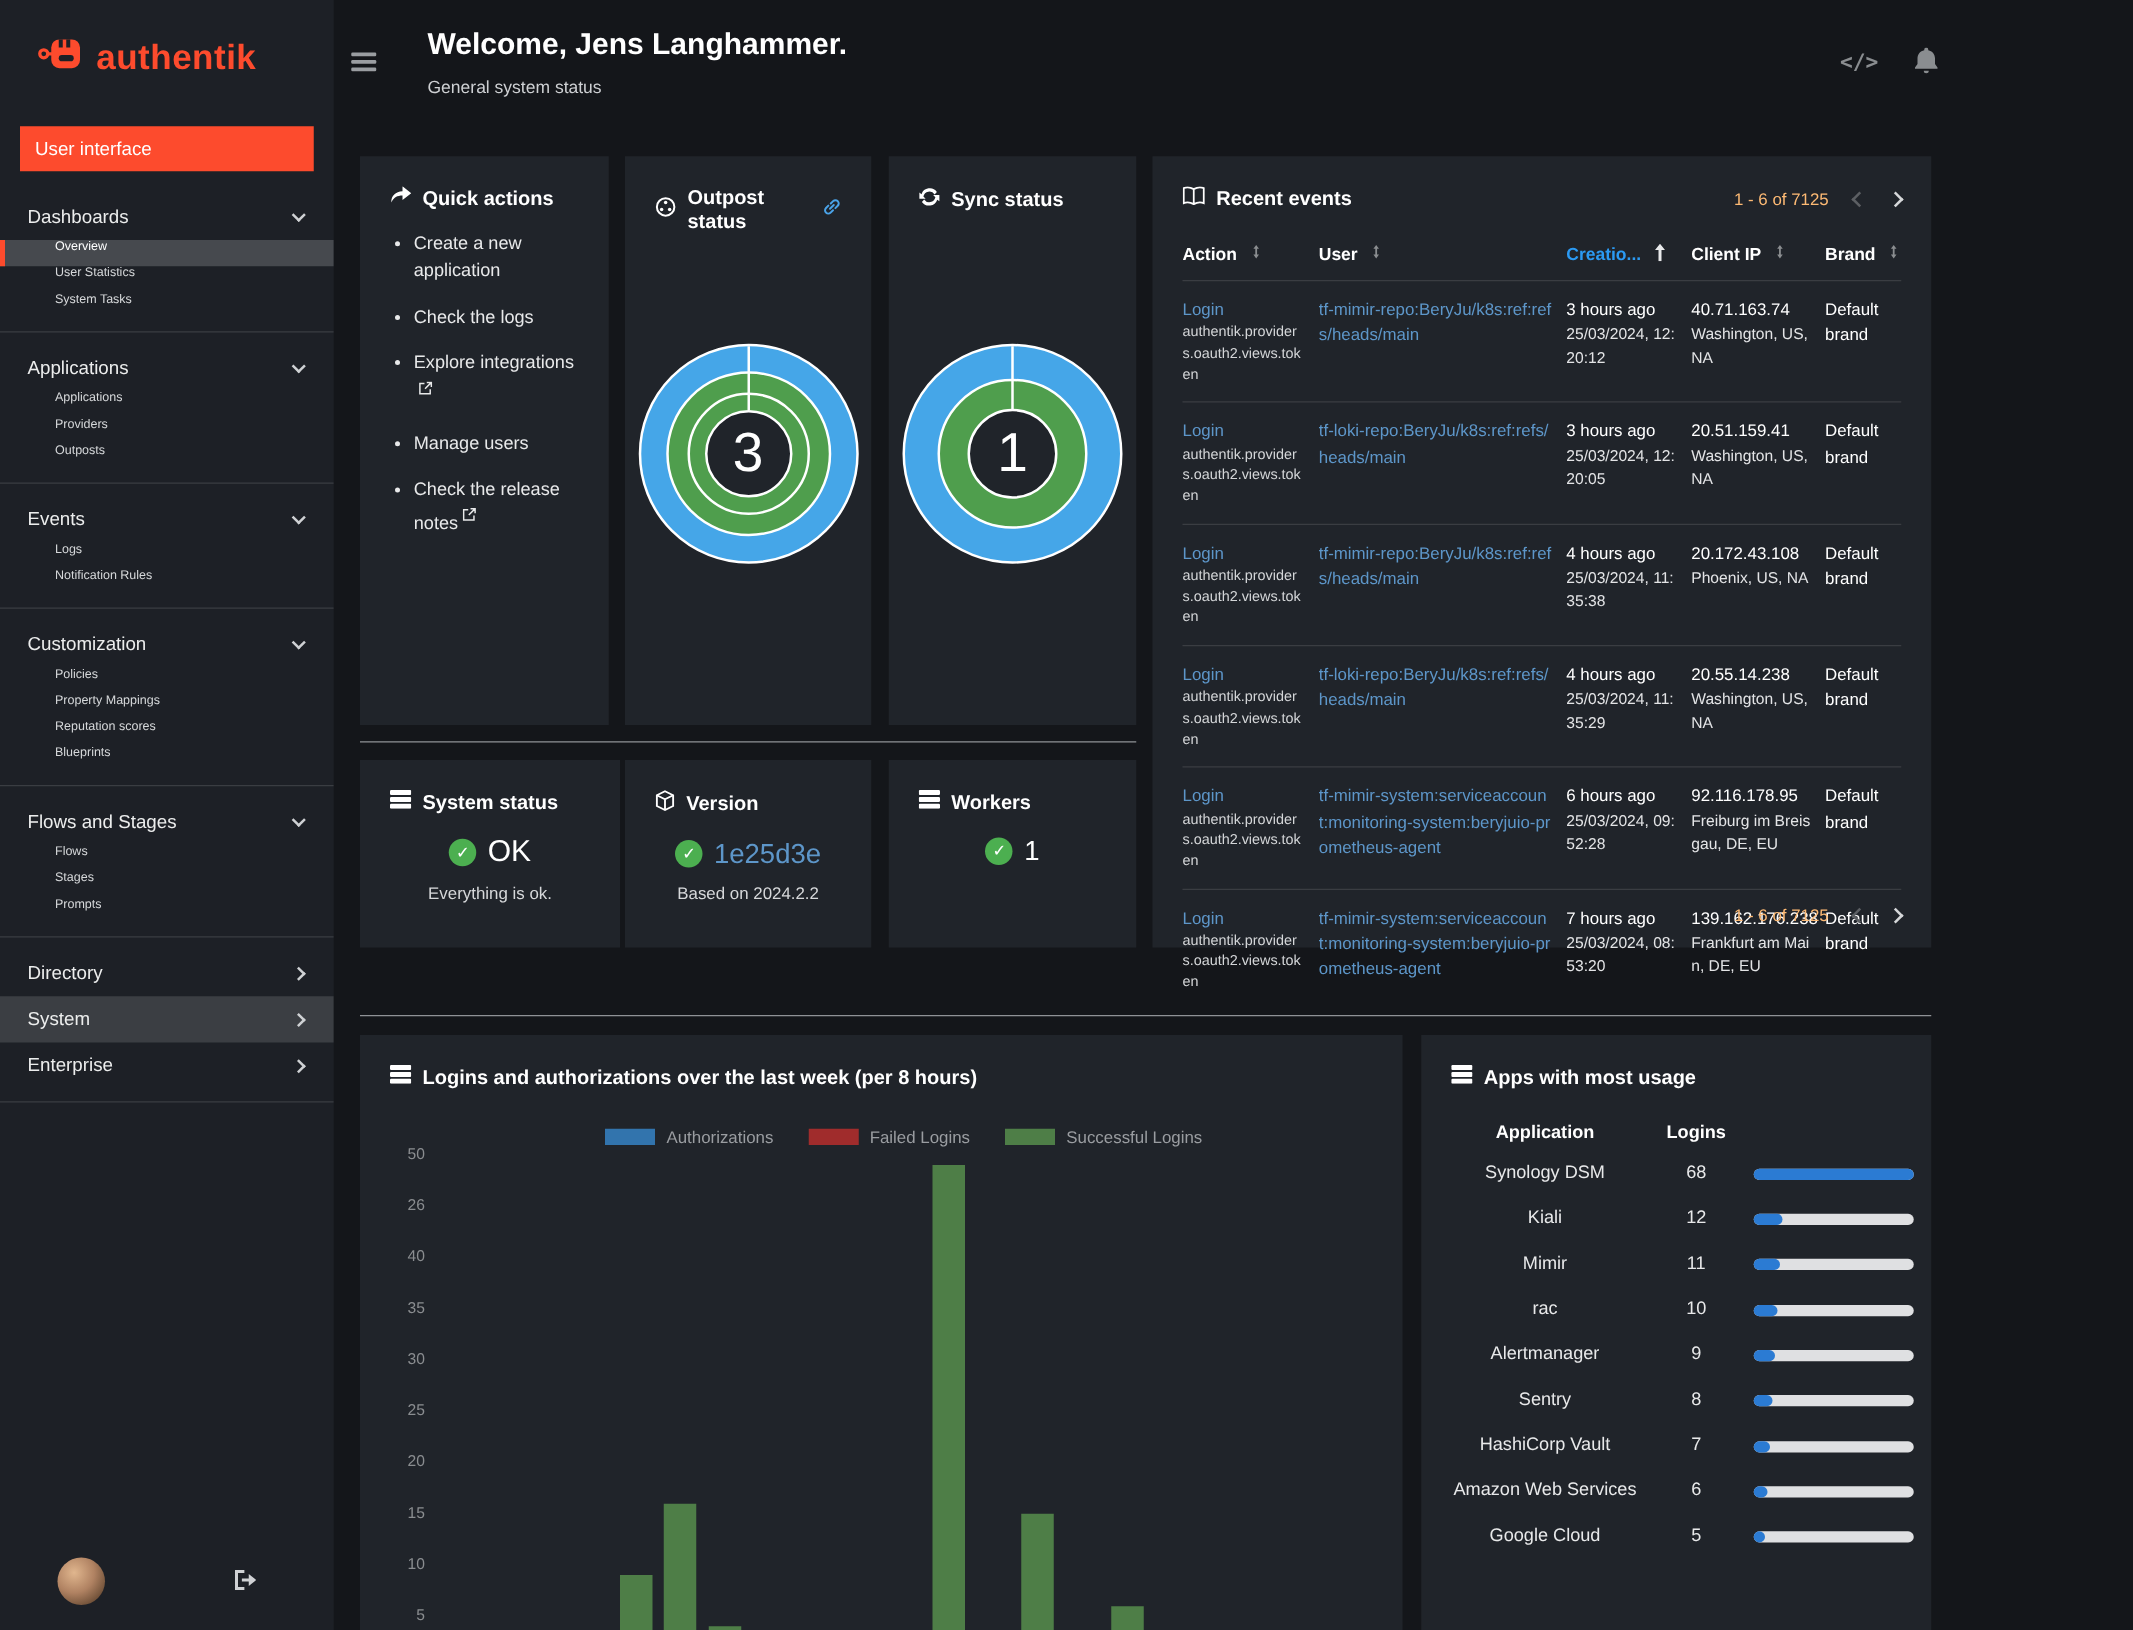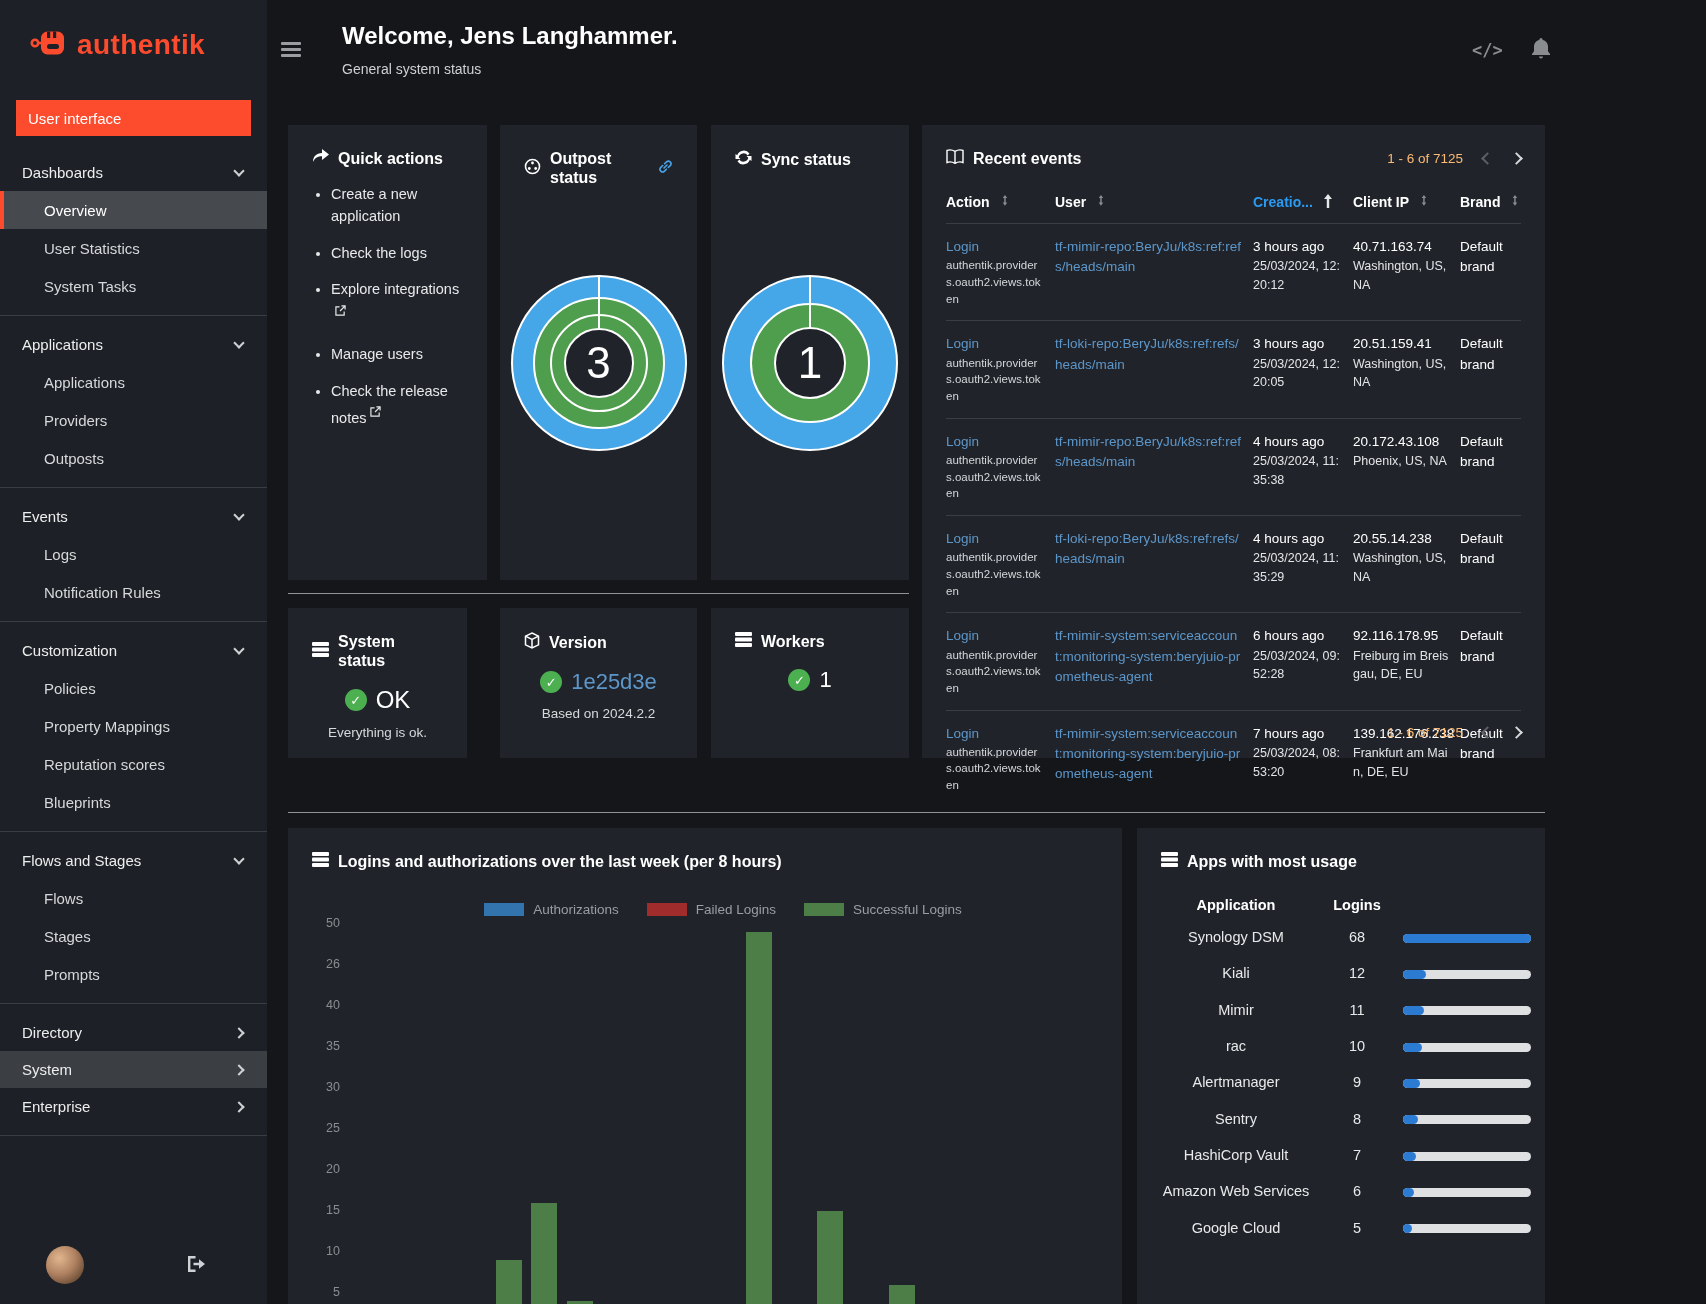--- a/index.html
+++ b/index.html
@@ -12,21 +12,21 @@
     font-family: "Liberation Sans", "DejaVu Sans", sans-serif;
   }
   
   .sidebar { position:absolute; left:0; top:0; width:267px; height:100%; background:#1d2026; display:flex; flex-direction:column; }
   .logo-row { display:flex; align-items:center; gap:9px; padding:28px 0 0 30px; }
   .logo-text { color:#fd4b2d; font-size:28px; font-weight:700; letter-spacing:.4px; }
   .ui-btn { margin:38px 16px 6px 16px; height:36px; background:#fd4b2d; border:none; color:#fff; font-family:inherit; font-size:15px; text-align:left; padding:0 12px; cursor:pointer; }
   .nav { flex:1; padding-top:12px; overflow:hidden; }
   .nav-group { display:flex; align-items:center; justify-content:space-between; padding:10px 24px 10px 22px; font-size:15px; color:#eceded; cursor:pointer; }
   .nav-group.highlight { background:#3b3e43; }
-  .nav-sub { display:block; padding:11px 16px 10px 44px; font-size:15px; color:#d6d8da; cursor:pointer; }
+  .nav-sub { display:block; padding:0 16px 10px 44px; font-size:10px; color:#d6d8da; cursor:pointer; }
   .nav-sub.active { background:#46494e; border-left:4px solid #fd4b2d; padding-left:40px; color:#fff; }
   .nav-divider { border-top:1px solid #3a3d42; margin:10px 0; }
   .chev { width:8px; height:8px; border-right:2px solid #cfd1d4; border-bottom:2px solid #cfd1d4; display:inline-block; }
   .chev.down { transform:rotate(45deg); margin-top:-3px; }
   .chev.right { transform:rotate(-45deg); }
   .side-footer { display:flex; align-items:center; justify-content:space-between; padding:0 58px 20px 46px; }
   .avatar { width:38px; height:38px; border-radius:50%; cursor:pointer;
     background: radial-gradient(circle at 35% 32%, #e0b68e 0%, #b08262 45%, #6f5038 78%, #4a3526 100%); }
   .signout-btn { background:none; border:none; cursor:pointer; padding:2px; }
 
@@ -38,21 +38,21 @@
   .icon-code { position:absolute; left:1472px; top:40px; color:#8a8d90; font-weight:700; font-size:17px; font-family:"DejaVu Sans Mono", monospace; cursor:pointer; }
   .icon-bell { position:absolute; left:1531px; top:38px; cursor:pointer; }
 
   
   .card { position:absolute; background:#20242a; padding:24px; }
   .card-title { display:flex; align-items:center; gap:9px; font-size:16px; font-weight:700; line-height:1.2; }
   #card-qa      { left:288px; top:125px; width:199px; height:455px; }
   #card-outpost { left:500px; top:125px; width:197px; height:455px; }
   #card-sync    { left:711px; top:125px; width:198px; height:455px; }
   #card-events  { left:922px; top:125px; width:623px; height:633px; }
-  #card-system  { left:288px; top:608px; width:179px; height:150px; }
+  #card-system  { left:288px; top:608px; width:208px; height:150px; }
   #card-version { left:500px; top:608px; width:197px; height:150px; }
   #card-workers { left:711px; top:608px; width:198px; height:150px; }
   #card-chart   { left:288px; top:828px; width:834px; height:560px; }
   #card-apps    { left:1137px; top:828px; width:408px; height:560px; }
   .main-divider { position:absolute; border-top:1px solid #8f9296; }
   #divider1 { left:288px; top:593px; width:621px; }
   #divider2 { left:288px; top:812px; width:1257px; }
 
   
   .qa-list { list-style:disc; margin-top:16px; padding-left:19px; }

